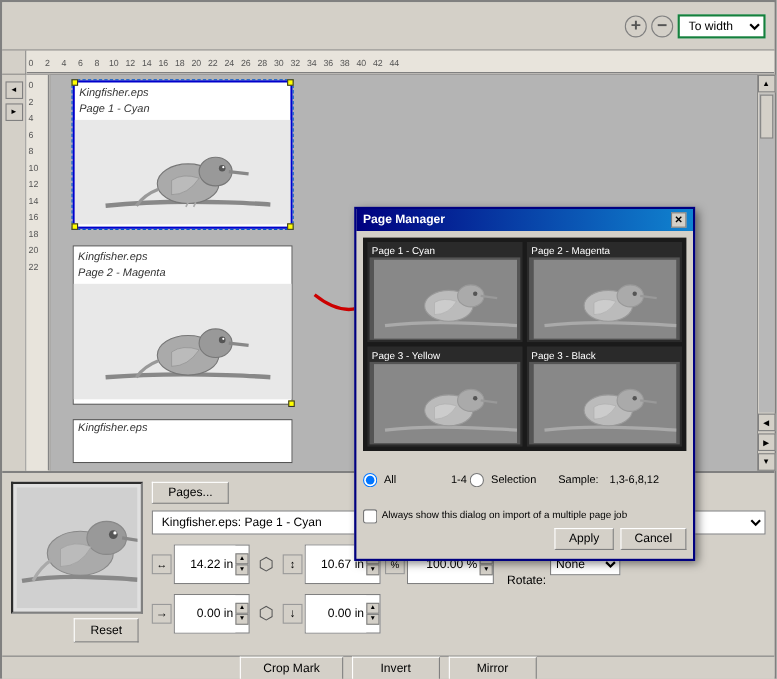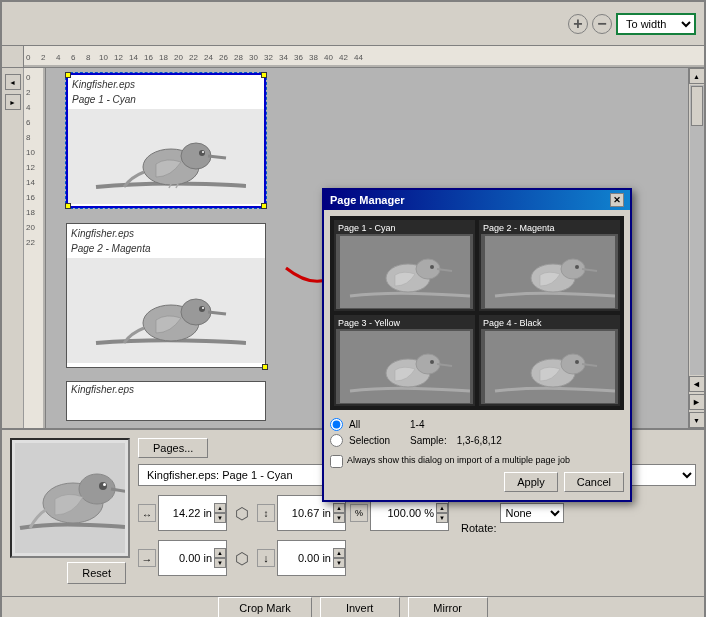--- a/index.html
+++ b/index.html
@@ -375,23 +375,23 @@
       width: 100%;
       height: 75px;
       background: #555;
       display: flex;
       align-items: center;
       justify-content: center;
       overflow: hidden;
     }
 
     .dialog-options {
-      padding: 8px 0;
-      display: flex;
-      flex-direction: column;
+      padding: 20px 0;
+      display: flex;
+      flex-direction: row;
       gap: 3px;
     }
 
     .option-row {
       display: flex;
       align-items: center;
       gap: 6px;
     }
 
     .option-label {
@@ -667,21 +667,21 @@
                   <ellipse cx="68" cy="42" rx="22" ry="14" fill="#bbb" stroke="#999" stroke-width="1"></ellipse>
                   <ellipse cx="88" cy="33" rx="12" ry="10" fill="#aaa" stroke="#999" stroke-width="1"></ellipse>
                   <line x1="97" y1="33" x2="112" y2="35" stroke="#999" stroke-width="2"></line>
                   <circle cx="92" cy="31" r="2" fill="#555"></circle>
                   <path d="M55,39 Q63,34 75,38 Q68,50 55,50 Z" fill="#ccc" stroke="#aaa" stroke-width="0.5"></path>
                 </svg>
               </div>
             </div>
 
             <div class="page-cell">
-              <span class="page-label">Page 4 - Black</span>
+              <span class="page-label">Page 3 - Black</span>
               <div class="page-image">
                 <svg width="130" height="72" viewBox="0 0 130 72">
                   <rect width="130" height="72" fill="#888"></rect>
                   <path d="M10,60 Q45,56 90,58 Q115,59 130,60" stroke="#aaa" stroke-width="3" fill="none"></path>
                   <ellipse cx="68" cy="42" rx="22" ry="14" fill="#bbb" stroke="#999" stroke-width="1"></ellipse>
                   <ellipse cx="88" cy="33" rx="12" ry="10" fill="#aaa" stroke="#999" stroke-width="1"></ellipse>
                   <line x1="97" y1="33" x2="112" y2="35" stroke="#999" stroke-width="2"></line>
                   <circle cx="92" cy="31" r="2" fill="#555"></circle>
                   <path d="M55,39 Q63,34 75,38 Q68,50 55,50 Z" fill="#ccc" stroke="#aaa" stroke-width="0.5"></path>
                 </svg>

